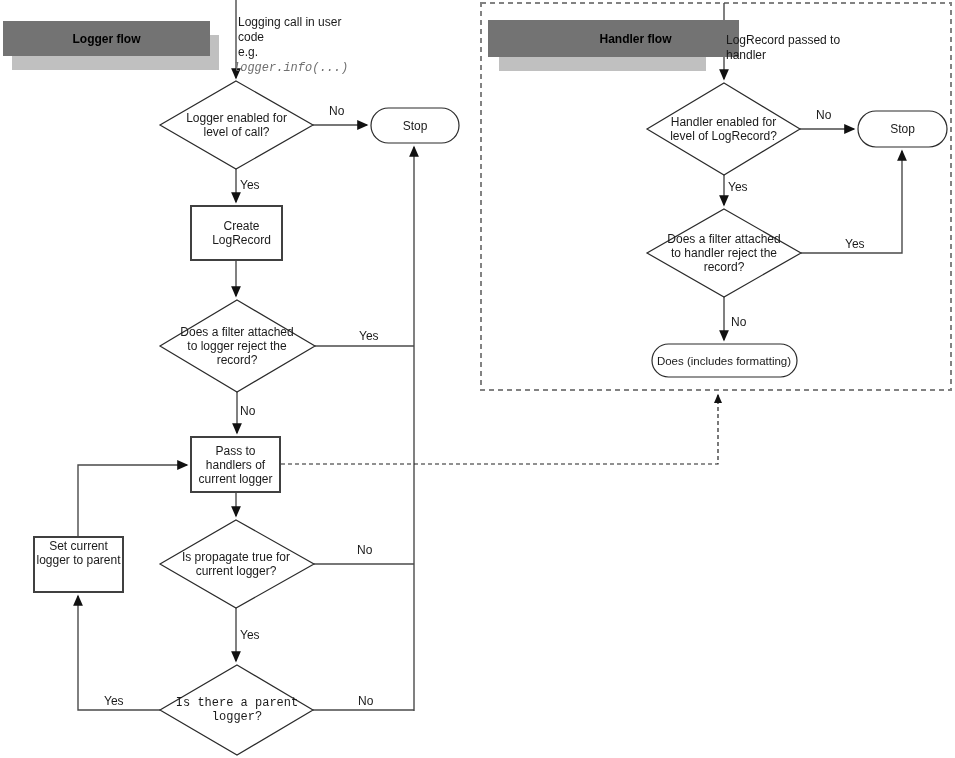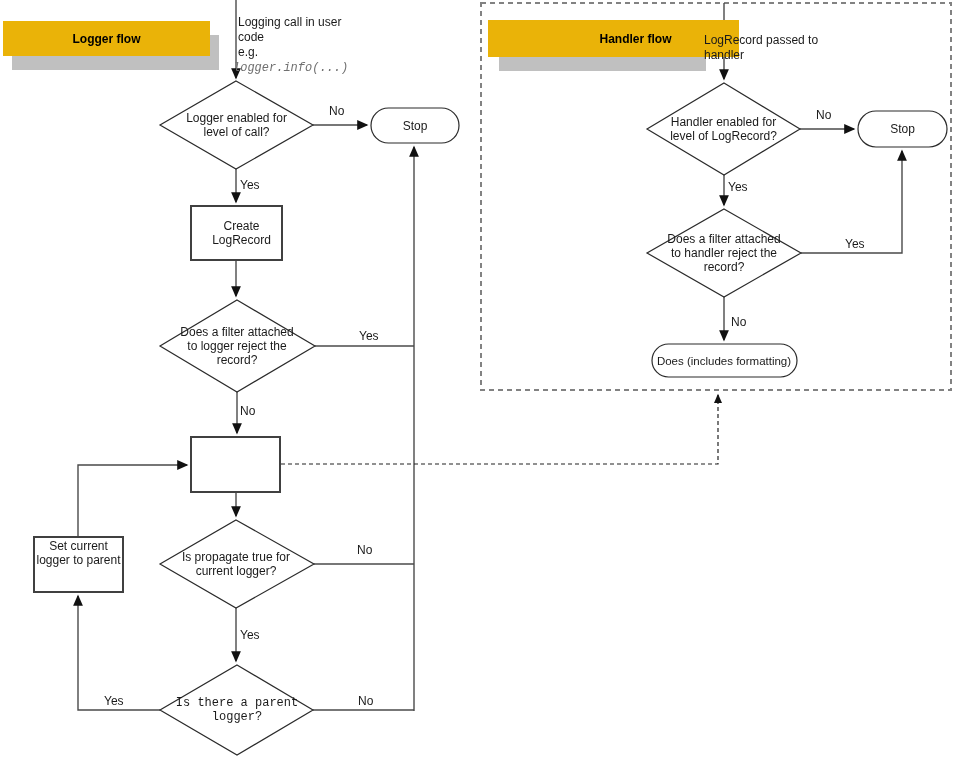--- a/index.html
+++ b/index.html
@@ -10,21 +10,21 @@
   #canvas svg{position:absolute;left:0;top:0;}
   .txt{
     position:absolute;display:flex;align-items:center;justify-content:center;
     text-align:center;white-space:pre-line;font-size:12px;line-height:14px;color:#1a1a1a;
   }
   .lbl{position:absolute;font-size:12px;line-height:13px;color:#1a1a1a;white-space:nowrap;}
   .entry-block{position:absolute;white-space:pre-line;font-size:12px;line-height:15px;}
   .code{font-family:"Liberation Mono","DejaVu Sans Mono",monospace;color:#707070;font-size:12px;}
   .sticky-shadow{position:absolute;background:#c0c0c0;}
   .sticky{
-    position:absolute;background:#eab308;display:flex;align-items:center;justify-content:center;
+    position:absolute;background:#737373;display:flex;align-items:center;justify-content:center;
     font-weight:bold;font-size:12px;color:#000000;
   }
   .emit-text{font-size:11.5px;}
 </style>
 </head>
 <body>
 
 <div id="canvas">
 
   <svg width="955" height="758" viewBox="0 0 955 758">
@@ -94,37 +94,40 @@
   <div class="entry-block code" style="left:233px;top:61px;width:138px;font-style:italic;">logger.info(...)</div>
 
   <div class="txt" style="left:159px;top:83px;width:155px;height:84px;">Logger enabled for
 level of call?</div>
   <div class="txt" style="left:371px;top:108px;width:88px;height:35px;">Stop</div>
   <div class="txt" style="left:191px;top:206px;width:101px;height:54px;border-radius:13px;">Create
 LogRecord</div>
   <div class="txt" style="left:159px;top:302px;width:156px;height:88px;">Does a filter attached
 to logger reject the
 record?</div>
+  <div class="txt" style="left:191px;top:437px;width:89px;height:55px;">Pass to
+handlers of
+current logger</div>
   <div class="txt" style="left:158px;top:522px;width:156px;height:84px;">Is propagate true for
 current logger?</div>
   <div class="txt" style="left:159px;top:667px;width:156px;height:86px;font-family:Liberation Mono, monospace;">Is there a parent
 logger?</div>
   <div class="txt" style="left:34px;top:525px;width:89px;height:55px;">Set current
 logger to parent</div>
 
   <div class="lbl" style="left:329px;top:105px;">No</div>
   <div class="lbl" style="left:240px;top:179px;">Yes</div>
   <div class="lbl" style="left:359px;top:330px;">Yes</div>
   <div class="lbl" style="left:240px;top:405px;">No</div>
   <div class="lbl" style="left:357px;top:544px;">No</div>
   <div class="lbl" style="left:240px;top:629px;">Yes</div>
   <div class="lbl" style="left:104px;top:695px;">Yes</div>
   <div class="lbl" style="left:358px;top:695px;">No</div>
 
-  <div class="entry-block" style="left:704px;top:33px;width:122px;">LogRecord passed to
+  <div class="entry-block" style="left:726px;top:33px;width:122px;">LogRecord passed to
 handler</div>
   <div class="txt" style="left:646px;top:85px;width:155px;height:88px;">Handler enabled for
 level of LogRecord?</div>
   <div class="txt" style="left:858px;top:111px;width:89px;height:36px;">Stop</div>
   <div class="txt" style="left:646px;top:211px;width:156px;height:84px;">Does a filter attached
 to handler reject the
 record?</div>
   <div class="txt emit-text" style="left:647px;top:344px;width:154px;height:33px;">Does (includes formatting)</div>
 
   <div class="lbl" style="left:816px;top:109px;">No</div>

